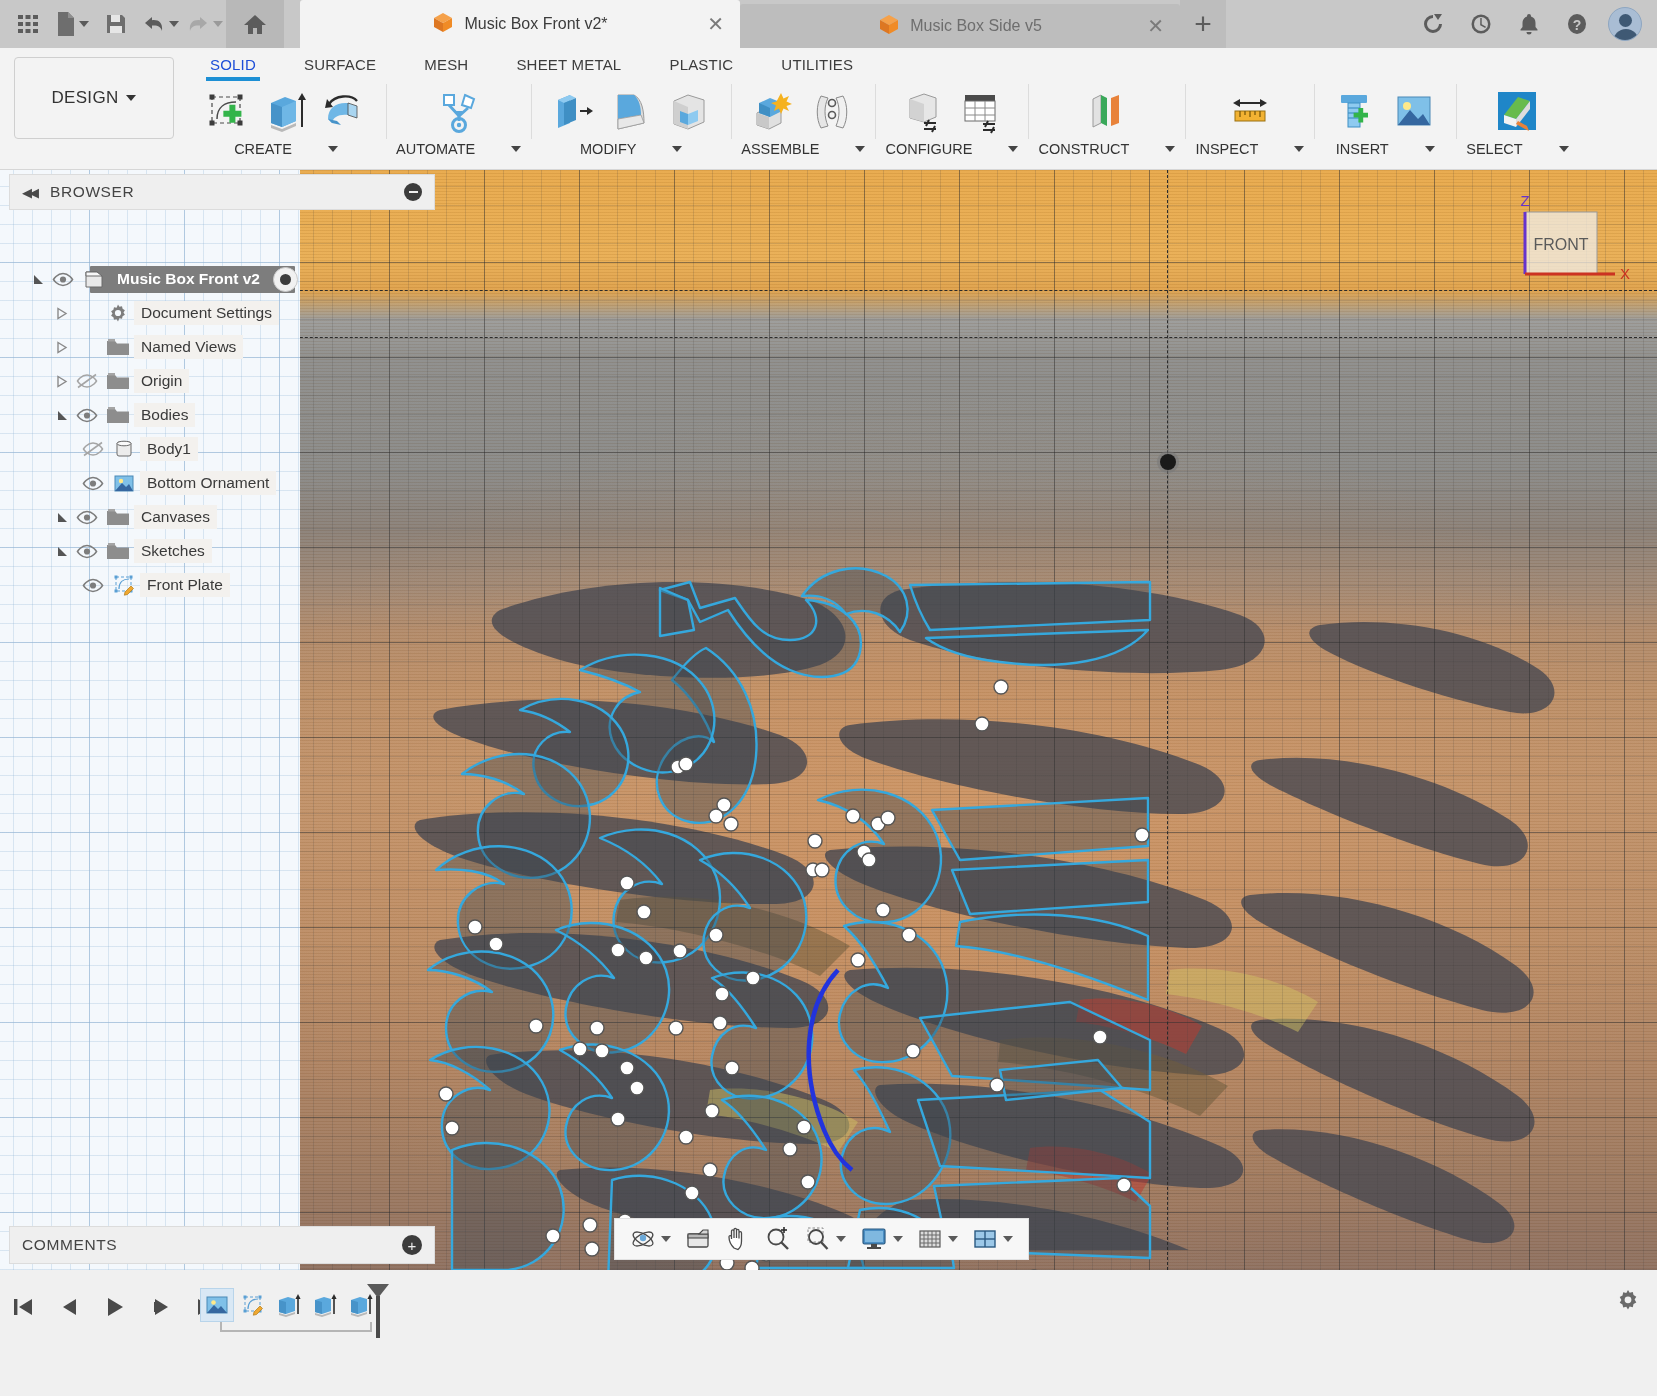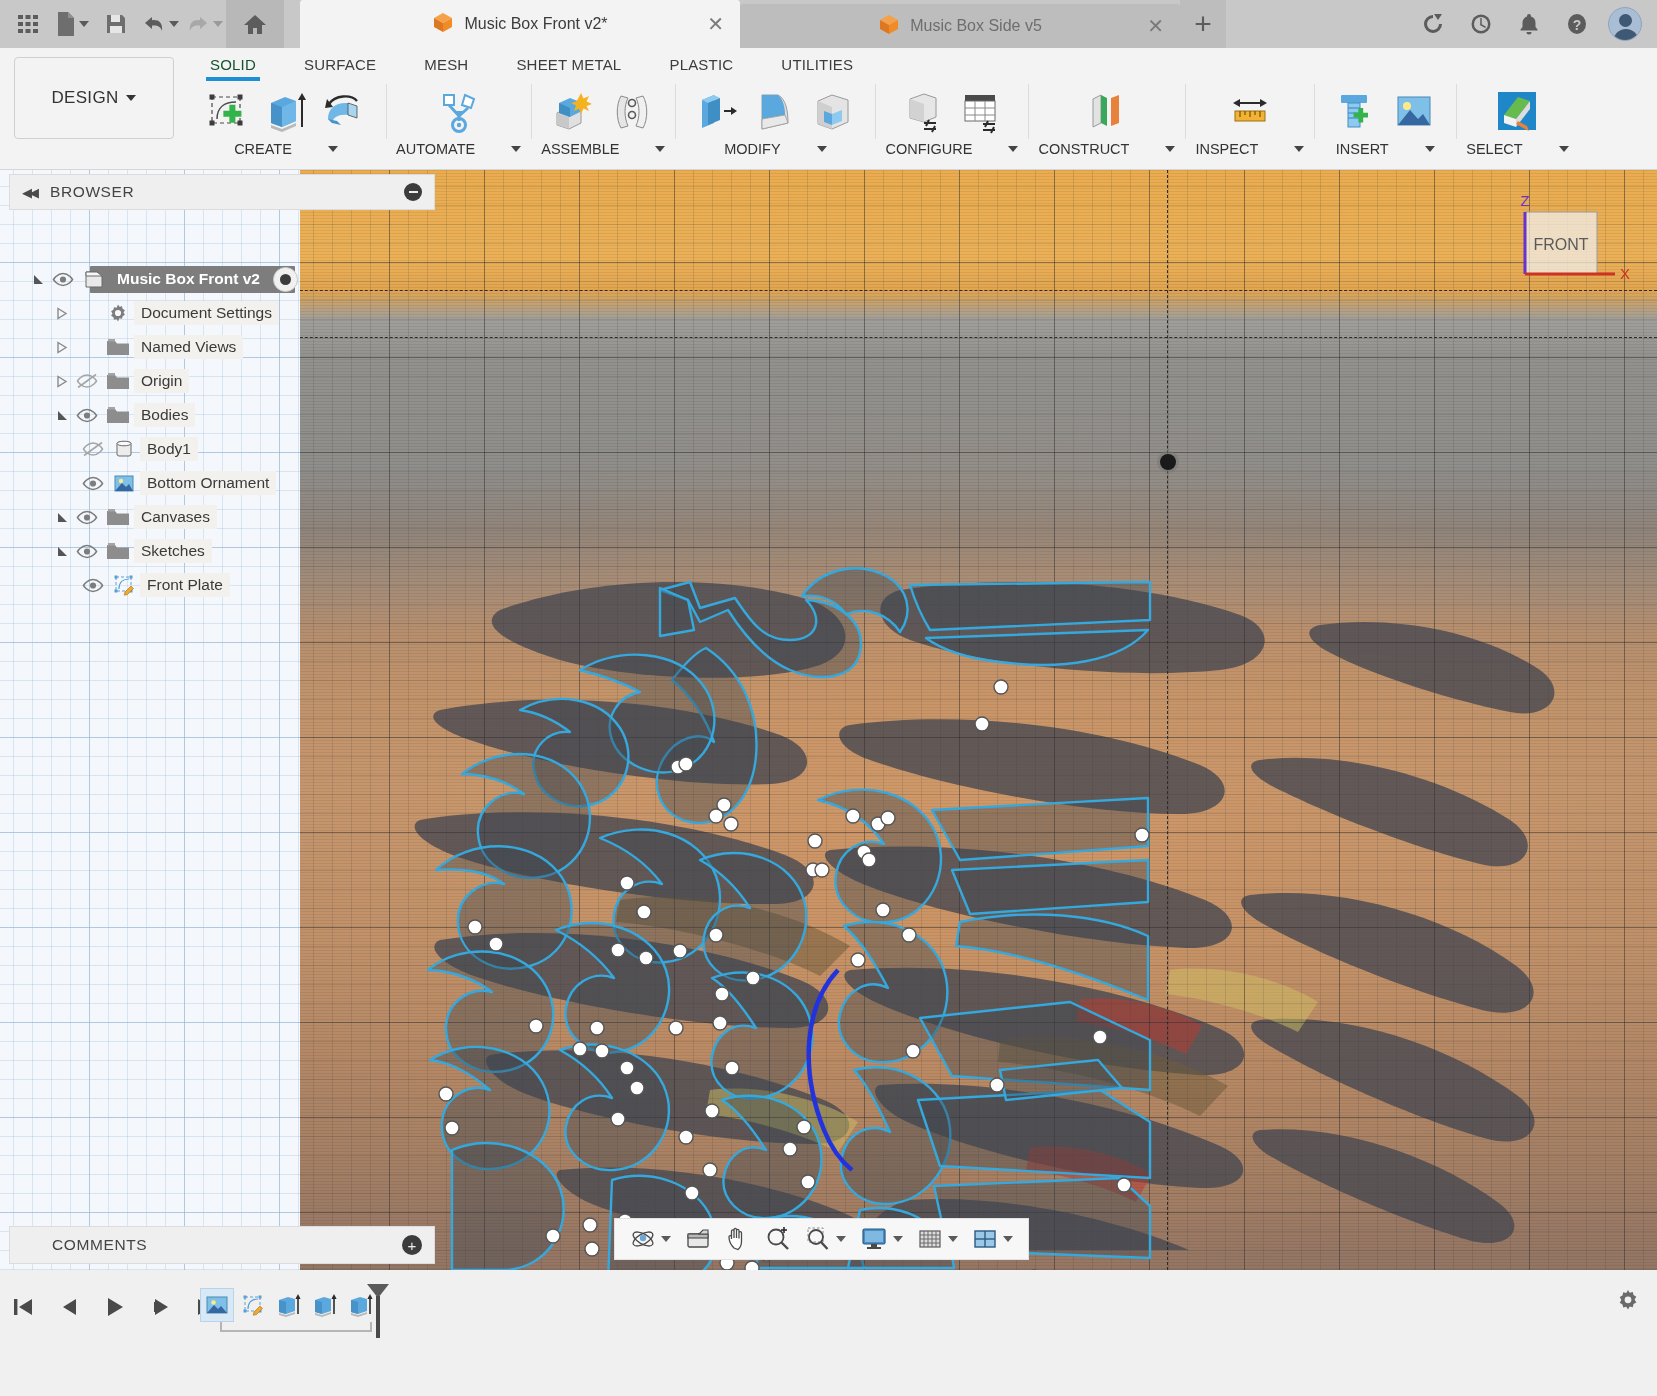--- a/index.html
+++ b/index.html
@@ -66,21 +66,21 @@
     border:1px solid #cfcfcf; border-radius:4px; background:#f3f3f3;
     display:flex; align-items:center; justify-content:center;
     font-size:17px; color:#333; letter-spacing:.3px; cursor:pointer;
   }
   .designbtn .caret{ border-top-color:#333; margin-left:8px; }
   .wtabs{ position:absolute; left:186px; top:0; height:30px; display:flex; }
   .wtab{
     font-size:15px; color:#3c3c3c; padding:8px 24px 6px 24px; cursor:pointer;
     position:relative; letter-spacing:.2px;
   }
-  .wtab.active{ color:#14532d; }
+  .wtab.active{ color:#1d4ed8; }
   .wtab.active::after{
     content:""; position:absolute; left:20px; right:20px; bottom:-3px; height:4px; background:#1d8fd4;
   }
   .panels{ position:absolute; left:186px; top:32px; display:flex; align-items:flex-start; height:88px;}
   .panel{ display:flex; flex-direction:column; align-items:center; padding:0 10px; position:relative;}
   .panel + .panel::before{
     content:""; position:absolute; left:0; top:4px; bottom:18px; width:1px; background:#dcdcdc;
   }
   .pic-row{ display:flex; align-items:flex-end; gap:6px; height:58px; padding:4px 6px 0 6px;}
   .picon{ width:52px;height:52px; display:flex;align-items:center;justify-content:center; cursor:pointer;}
@@ -195,21 +195,21 @@
     width:25px;height:25px;border-radius:50%;background:#f1f1f1;border:1px solid #c9c9c9;
     display:flex;align-items:center;justify-content:center; margin-left:6px; cursor:pointer;
   }
   .radio-dot::after{ content:""; width:11px;height:11px;border-radius:50%;background:#3c3c3c;}
 
   .comments{
     position:absolute; left:9px; top:1056px; width:426px; height:38px;
     background:#efefef; border:1px solid #dcdcdc; display:flex; align-items:center;
     padding:0 12px; z-index:5;
   }
-  .comments .cm-title{ font-size:15.5px; color:#444; letter-spacing:.6px; margin-left:30px;}
+  .comments .cm-title{ font-size:15.5px; color:#444; letter-spacing:.6px; }
   .cm-add{ margin-left:auto; width:20px;height:20px;border-radius:50%;background:#3c3c3c;
      display:flex;align-items:center;justify-content:center; color:#efefef; font-size:15px;
      line-height:1; cursor:pointer;}
 
   
   .navbar{
     position:absolute; left:614px; top:1048px; height:42px;
     background:#f7f7f7; border:1px solid #e2e2e2;
     display:flex; align-items:center; padding:0 10px; gap:4px; z-index:6;
   }
@@ -420,71 +420,71 @@
         <div class="plabel">
           <span>AUTOMATE</span>
           <span class="caret"></span>
         </div>
       </div>
 
       <div class="panel">
         <div class="pic-row">
           <div class="picon">
             <svg width="46" height="46" viewBox="0 0 46 46">
+              <path d="M8 11 L20 6 L20 34 L8 39 Z" fill="#5aa8dd"></path>
+              <path d="M8 11 L20 6 L26 9 L14 14 Z" fill="#8ecaf0"></path>
+              <path d="M14 14 L26 9 L26 31 L14 36 Z" fill="#3f8fc4"></path>
+              <line x1="30" y1="22" x2="40" y2="22" stroke="#2b2b2b" stroke-width="2"></line>
+              <path d="M43 22 l-6 -4 v8z" fill="#2b2b2b"></path>
+            </svg>
+          </div>
+          <div class="picon">
+            <svg width="46" height="46" viewBox="0 0 46 46">
+              <path d="M10 6 H26 C34 10 36 22 36 34 L10 40 Z" fill="#dcdcdc" stroke="#9a9a9a" stroke-width="1"></path>
+              <path d="M10 6 H26 C31 10 33 18 33 26 L10 30 Z" fill="#5aa8dd"></path>
+              <path d="M10 30 L33 26 L36 34 L10 40 Z" fill="#e8e8e8" stroke="#9a9a9a" stroke-width=".8"></path>
+            </svg>
+          </div>
+          <div class="picon">
+            <svg width="46" height="46" viewBox="0 0 46 46">
+              <path d="M8 12 L22 6 L38 11 L38 33 L22 40 L8 35 Z" fill="#e4e4e4" stroke="#9a9a9a"></path>
+              <path d="M8 12 L22 18 L22 40 L8 35 Z" fill="#cfcfcf"></path>
+              <path d="M14 22 L22 25 L22 36 L14 33 Z" fill="#5aa8dd"></path>
+              <path d="M22 25 L32 21 L32 32 L22 36 Z" fill="#8ecaf0"></path>
+            </svg>
+          </div>
+        </div>
+        <div class="plabel">
+          <span>MODIFY</span>
+          <span class="caret"></span>
+        </div>
+      </div>
+
+      <div class="panel">
+        <div class="pic-row">
+          <div class="picon">
+            <svg width="46" height="46" viewBox="0 0 46 46">
               <path d="M6 24 L18 18 L30 22 L30 34 L18 40 L6 36 Z" fill="#e0e0e0" stroke="#9a9a9a"></path>
               <path d="M6 24 L18 28 L18 40 L6 36 Z" fill="#c8c8c8"></path>
               <path d="M8 14 L19 9 L29 13 L29 23 L19 28 L8 24 Z" fill="#5aa8dd"></path>
               <path d="M8 14 L19 19 L19 28 L8 24 Z" fill="#3f8fc4"></path>
               <path d="M30 4 l2.5 5.5 L38 7 l-2.5 5.5 L41 15 l-5.5 2 L38 22 l-5.5-2.5 L30 25 l-2-5.5 L23 22 l2-5.5 L20 14 l5.5-1.5z" fill="#f5b21f"></path>
             </svg>
           </div>
           <div class="picon">
             <svg width="46" height="46" viewBox="0 0 46 46">
               <path d="M12 7 C7 16 7 30 12 39 L19 37 C15 28 15 17 19 9 Z" fill="#e6e6e6" stroke="#8a8a8a"></path>
               <path d="M34 7 C39 16 39 30 34 39 L27 37 C31 28 31 17 27 9 Z" fill="#f0f0f0" stroke="#8a8a8a"></path>
               <circle cx="23" cy="14" r="3.5" fill="none" stroke="#5a5a5a" stroke-width="1.6"></circle>
               <circle cx="23" cy="26" r="3.5" fill="none" stroke="#5a5a5a" stroke-width="1.6"></circle>
             </svg>
           </div>
         </div>
         <div class="plabel">
           <span>ASSEMBLE</span>
-          <span class="caret"></span>
-        </div>
-      </div>
-
-      <div class="panel">
-        <div class="pic-row">
-          <div class="picon">
-            <svg width="46" height="46" viewBox="0 0 46 46">
-              <path d="M8 11 L20 6 L20 34 L8 39 Z" fill="#5aa8dd"></path>
-              <path d="M8 11 L20 6 L26 9 L14 14 Z" fill="#8ecaf0"></path>
-              <path d="M14 14 L26 9 L26 31 L14 36 Z" fill="#3f8fc4"></path>
-              <line x1="30" y1="22" x2="40" y2="22" stroke="#2b2b2b" stroke-width="2"></line>
-              <path d="M43 22 l-6 -4 v8z" fill="#2b2b2b"></path>
-            </svg>
-          </div>
-          <div class="picon">
-            <svg width="46" height="46" viewBox="0 0 46 46">
-              <path d="M10 6 H26 C34 10 36 22 36 34 L10 40 Z" fill="#dcdcdc" stroke="#9a9a9a" stroke-width="1"></path>
-              <path d="M10 6 H26 C31 10 33 18 33 26 L10 30 Z" fill="#5aa8dd"></path>
-              <path d="M10 30 L33 26 L36 34 L10 40 Z" fill="#e8e8e8" stroke="#9a9a9a" stroke-width=".8"></path>
-            </svg>
-          </div>
-          <div class="picon">
-            <svg width="46" height="46" viewBox="0 0 46 46">
-              <path d="M8 12 L22 6 L38 11 L38 33 L22 40 L8 35 Z" fill="#e4e4e4" stroke="#9a9a9a"></path>
-              <path d="M8 12 L22 18 L22 40 L8 35 Z" fill="#cfcfcf"></path>
-              <path d="M14 22 L22 25 L22 36 L14 33 Z" fill="#5aa8dd"></path>
-              <path d="M22 25 L32 21 L32 32 L22 36 Z" fill="#8ecaf0"></path>
-            </svg>
-          </div>
-        </div>
-        <div class="plabel">
-          <span>MODIFY</span>
           <span class="caret"></span>
         </div>
       </div>
 
       <div class="panel">
         <div class="pic-row">
           <div class="picon">
             <svg width="46" height="46" viewBox="0 0 46 46">
               <path d="M10 10 L24 5 L36 9 L36 28 L24 33 L10 29 Z" fill="#e6e6e6" stroke="#9a9a9a"></path>
               <path d="M10 10 L24 15 L24 33 L10 29 Z" fill="#d2d2d2"></path>

